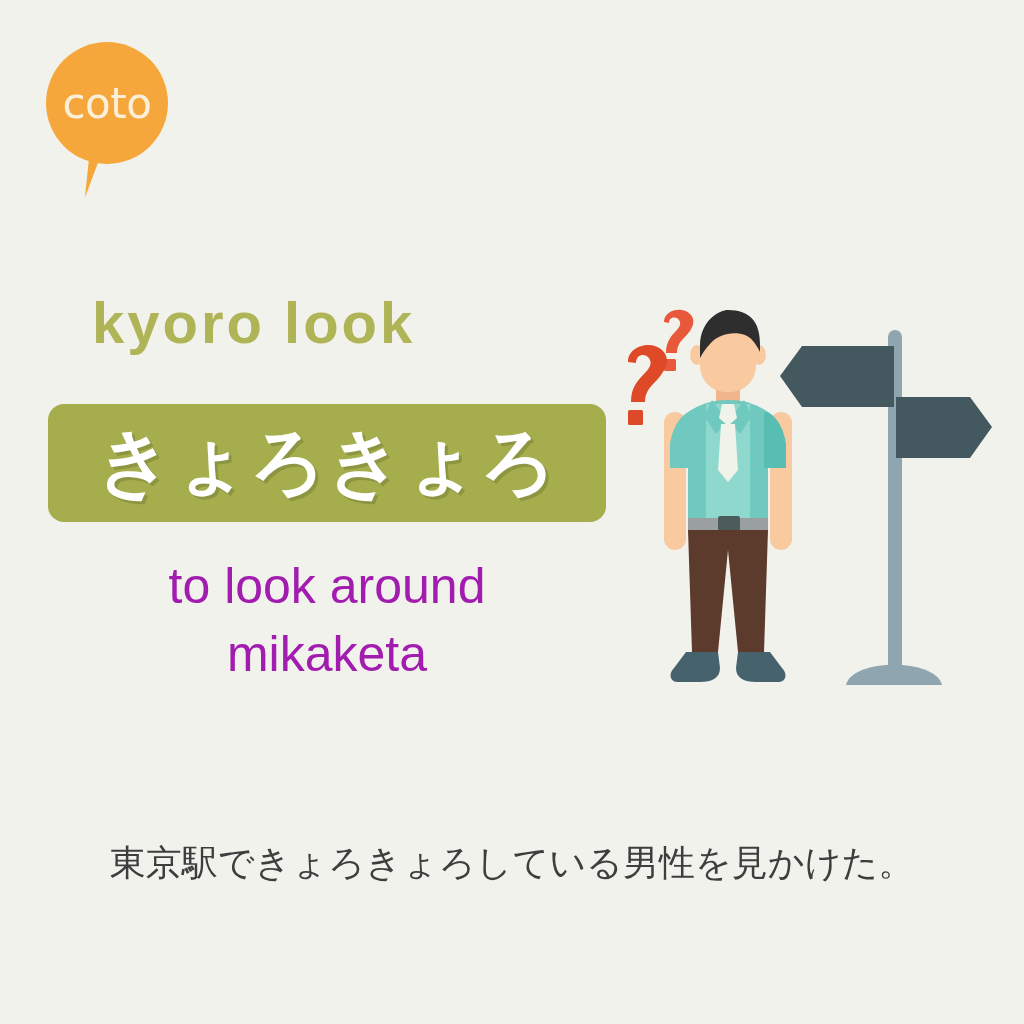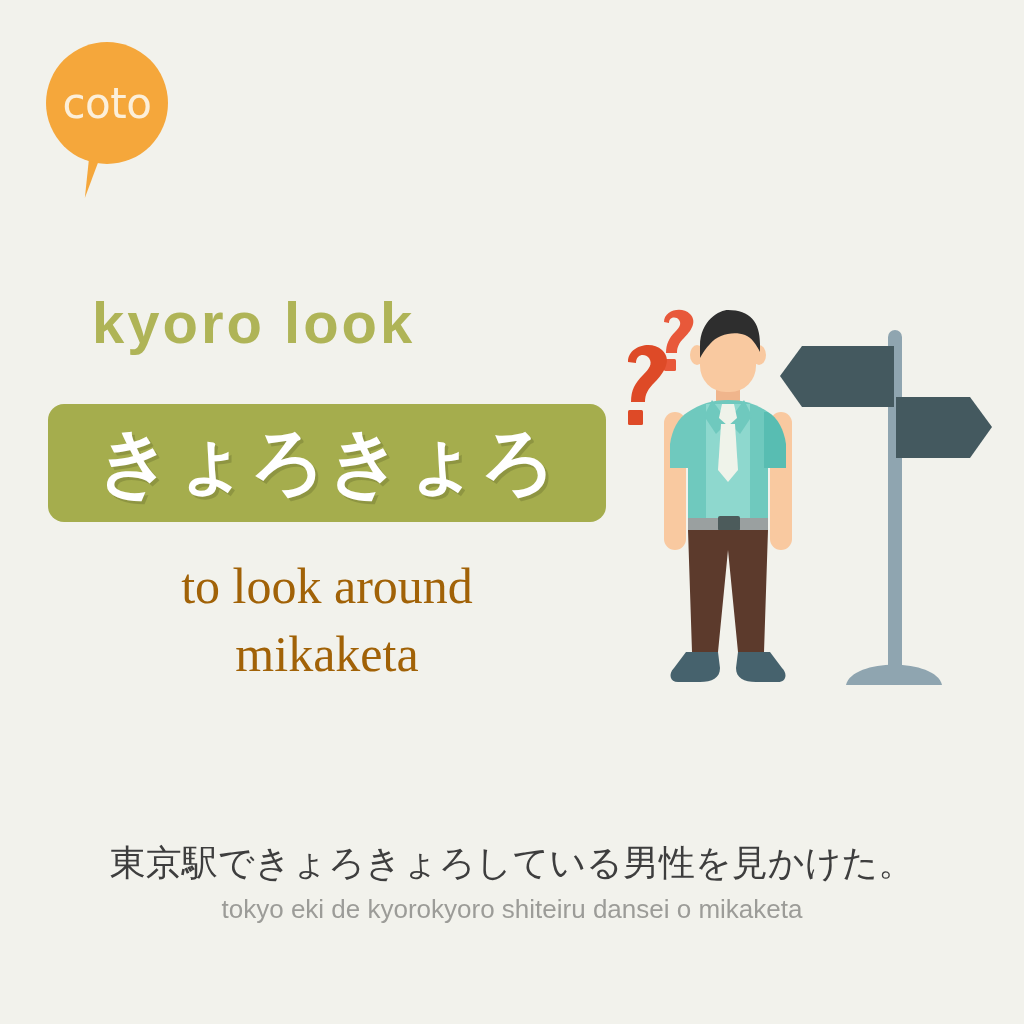--- a/index.html
+++ b/index.html
@@ -52,23 +52,23 @@
     color:#FFFFFF;font-size:74px;font-weight:bold;letter-spacing:1px;
     font-family:"DejaVu Sans", sans-serif;
     text-shadow:3px 3px 0 rgba(90,95,40,0.30);
     white-space:nowrap;
     border-radius:26px;
   }
 
   
   .meaning{
     position:absolute;left:48px;top:552px;width:558px;
-    text-align:center;color:#a16207;
+    text-align:center;color:#a21caf;
     font-size:50px;line-height:1.36;font-weight:400;
-    font-family:Liberation Serif, serif;
+    font-family:Liberation Sans, sans-serif;
   }
 
   
   .sentence-block{
     position:absolute;left:0;top:840px;width:1024px;text-align:center;
   }
   .jp-sentence{
     font-size:36px;color:#3E3E3E;letter-spacing:0px;line-height:1.25;
     font-family:"DejaVu Sans", sans-serif;font-weight:400;
   }
@@ -163,16 +163,15 @@
         <path d="M68 230 L148 230 L144 352 L118 352 L108 250 L98 352 L72 352 Z" fill="#5C3A2C"></path>
 
         <path d="M66 352 L98 352 L100 368 C100 378, 92 382, 80 382 L58 382 C50 382, 48 374, 54 368 Z" fill="#46626D"></path>
         <path d="M118 352 L150 352 L162 368 C168 374, 166 382, 158 382 L136 382 C124 382, 116 378, 116 368 Z" fill="#46626D"></path>
       </g>
     </svg>
   </div>
 
   <div class="sentence-block">
     <div class="jp-sentence">東京駅できょろきょろしている男性を見かけた。</div>
-    <div class="romaji-sentence">tokyo eki de kyorokyoro shiteiru dansei o mikaketa</div>
   </div>
 
 </div>
 
 </body></html>

